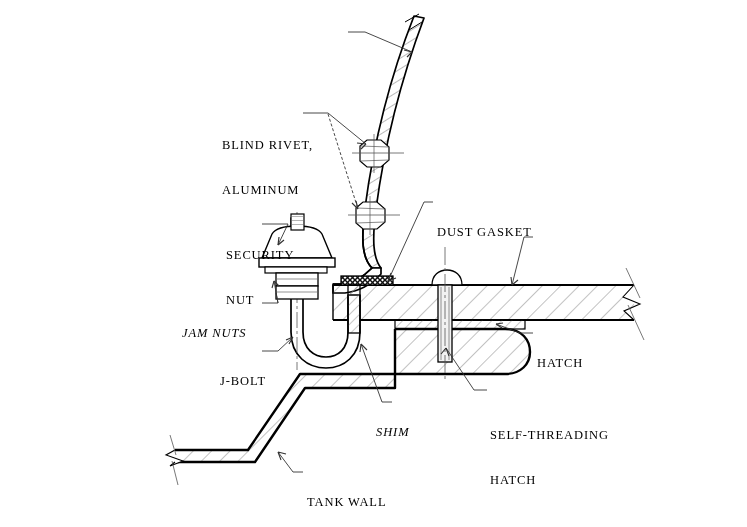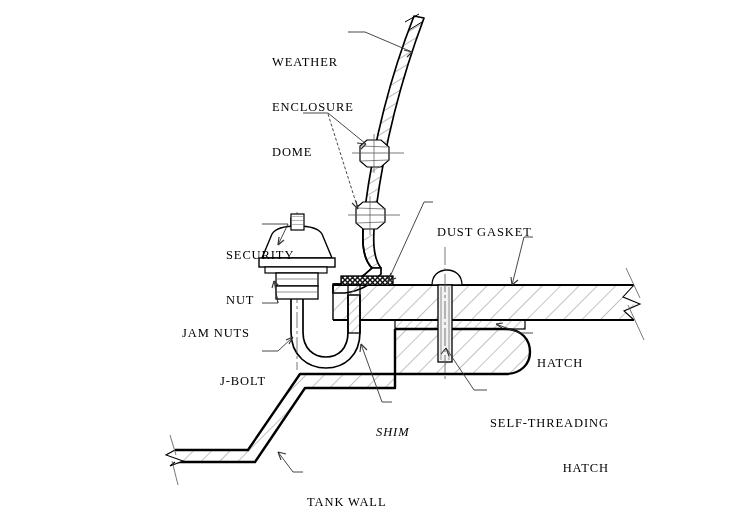--- a/index.html
+++ b/index.html
@@ -194,50 +194,49 @@
       <path d="M 446 348 L 449 356 M 446 348 L 441 354" stroke-width="1.1"></path>
 
       <path d="M 392 402 L 382 402 L 361 344"></path>
       <path d="M 361 344 L 360 352 M 361 344 L 367 350" stroke-width="1.1"></path>
 
       <path d="M 303 472 L 293 472 L 278 452"></path>
       <path d="M 278 452 L 281 460 M 278 452 L 286 454" stroke-width="1.1"></path>
     </g>
   </svg>
 
-  <div class="lbl" style="left:272px; top:25px;">
-    <div>WEATHER</div>
-    <div>ENCLOSURE</div>
-    <div>DOME</div>
-  </div>
-
+
+  <div class="lbl" style="left:222px; top:108px;">
+    <div>BLIND RIVET,</div>
+    <div>ALUMINUM</div>
+  </div>
 
   <div class="lbl" style="left:178px; top:218px;margin-left:48px;">
     <div>SECURITY</div>
     <div>NUT</div>
   </div>
 
-  <div class="lbl" style="left:182px; top:296px;">
+  <div class="lbl" style="left:182px; top:296px;font-style:italic;">
     <div>JAM NUTS</div>
   </div>
 
   <div class="lbl" style="left:220px; top:344px;">
     <div>J-BOLT</div>
   </div>
 
   <div class="lbl" style="left:437px; top:195px;">
     <div>DUST GASKET</div>
   </div>
 
 
   <div class="lbl" style="left:537px; top:326px;">
     <div>HATCH</div>
   </div>
 
-  <div class="lbl" style="left:490px; top:386px;text-align:right;">
+  <div class="lbl" style="left:490px; top:398px;">
     <div>SELF-THREADING</div>
     <div>HATCH</div>
   </div>
 
   <div class="lbl" style="left:376px; top:395px;font-style:italic;">
     <div>SHIM</div>
   </div>
 
   <div class="lbl" style="left:307px; top:465px;">
     <div>TANK WALL</div>

